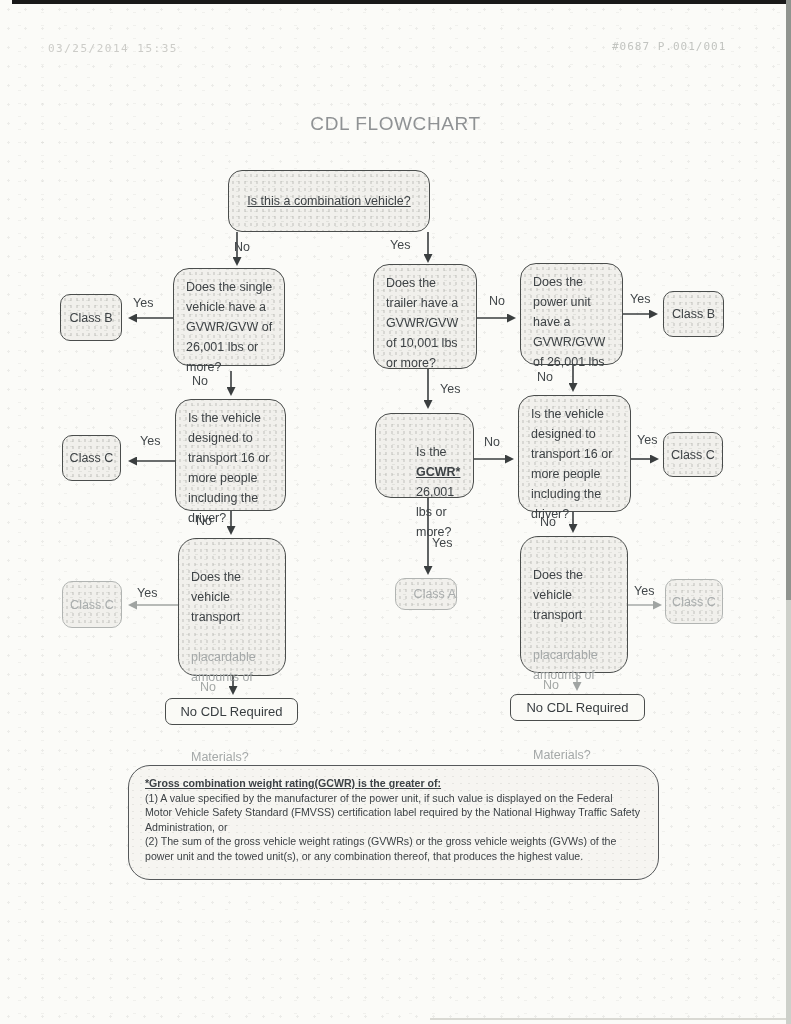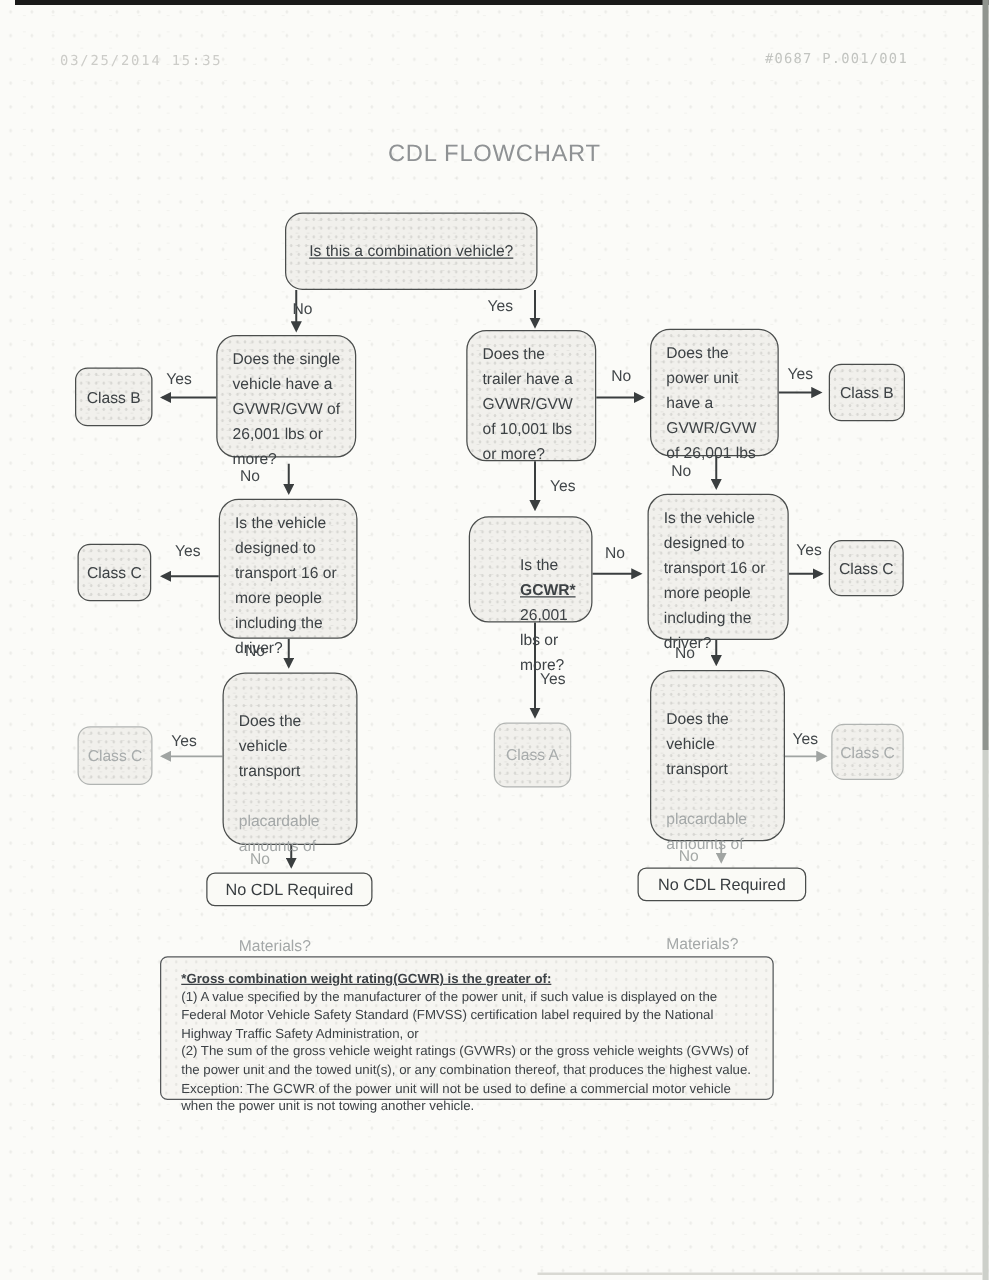--- a/index.html
+++ b/index.html
@@ -42,22 +42,22 @@
   .topq{font-size:12.5px;}
   .small-label{font-size:12.5px;}
   .nocdl{font-size:13px;background-color:#fafaf6;background-image:none;color:#383d40;}
   .u{text-decoration:underline;font-weight:700;}
   .pre-block{display:block;white-space:pre-line;}
   .fade-text{color:#a4a8a8;}
   .edge-label{position:absolute;font-size:12.5px;color:#42474a;}
   .edge-label.faded{color:#a4a8a6;}
 
   .footnote{
-    position:absolute;left:128px;top:765px;width:491px;height:115px;box-sizing:border-box;
-    border:1.7px solid #55585a;border-radius:6px;
+    position:absolute;left:128px;top:765px;width:531px;height:115px;box-sizing:border-box;
+    border:1.7px solid #55585a;border-radius:22px;
     background-color:#f6f5f1;
     background-image:radial-gradient(rgba(90,92,86,0.10) 1px, transparent 1.25px);
     background-size:8px 7px;
     padding:10px 16px;color:#3d4246;font-size:10.6px;line-height:14.6px;
   }
   .footnote .fn-heading{font-weight:700;text-decoration:underline;}
   svg.arrows{position:absolute;left:0;top:0;pointer-events:none;}
   .ln{stroke:#3a3e3f;stroke-width:1.6;}
   .ln.faded{stroke:#a0a4a2;stroke-width:1.4;}
 </style>
@@ -174,21 +174,21 @@
     <div class="q-text">
       <span class="pre-block">Does the
 vehicle
 transport</span>
       <span class="pre-block fade-text">placardable
 amounts of</span>
       <span class="pre-block">Hazardous</span>
       <span class="pre-block fade-text">Materials?</span>
     </div>
   </div>
-  <div class="node faded center small-label" style="left:395px;top:578px;width:62px;height:52px;border-radius:10px;">
+  <div class="node faded center small-label" style="left:395px;top:578px;width:62px;height:32px;border-radius:10px;justify-content:flex-end;">
     <span>Class A</span>
   </div>
   <div class="node" style="left:520px;top:536px;width:108px;height:137px;border-radius:18px;">
     <div class="q-text">
       <span class="pre-block">Does the
 vehicle
 transport</span>
       <span class="pre-block fade-text">placardable
 amounts of</span>
       <span class="pre-block">Hazardous</span>
@@ -222,16 +222,15 @@
   <span class="edge-label" style="left:432px;top:536px;">Yes</span>
   <span class="edge-label" style="left:137px;top:586px;">Yes</span>
   <span class="edge-label" style="left:634px;top:584px;">Yes</span>
   <span class="edge-label faded" style="left:200px;top:680px;">No</span>
   <span class="edge-label faded" style="left:543px;top:678px;">No</span>
 
   <div class="footnote">
     <div class="fn-heading">*Gross combination weight rating(GCWR) is the greater of:</div>
     <div>(1) A value specified by the manufacturer of the power unit, if such value is displayed on the Federal Motor Vehicle Safety Standard (FMVSS) certification label required by the National Highway Traffic Safety Administration, or</div>
     <div>(2) The sum of the gross vehicle weight ratings (GVWRs) or the gross vehicle weights (GVWs) of the power unit and the towed unit(s), or any combination thereof, that produces the highest value.</div>
-    <div>Exception: The GCWR of the power unit will not be used to define a commercial motor vehicle when the power unit is not towing another vehicle.</div>
   </div>
 
 </div>
 
 </body></html>

